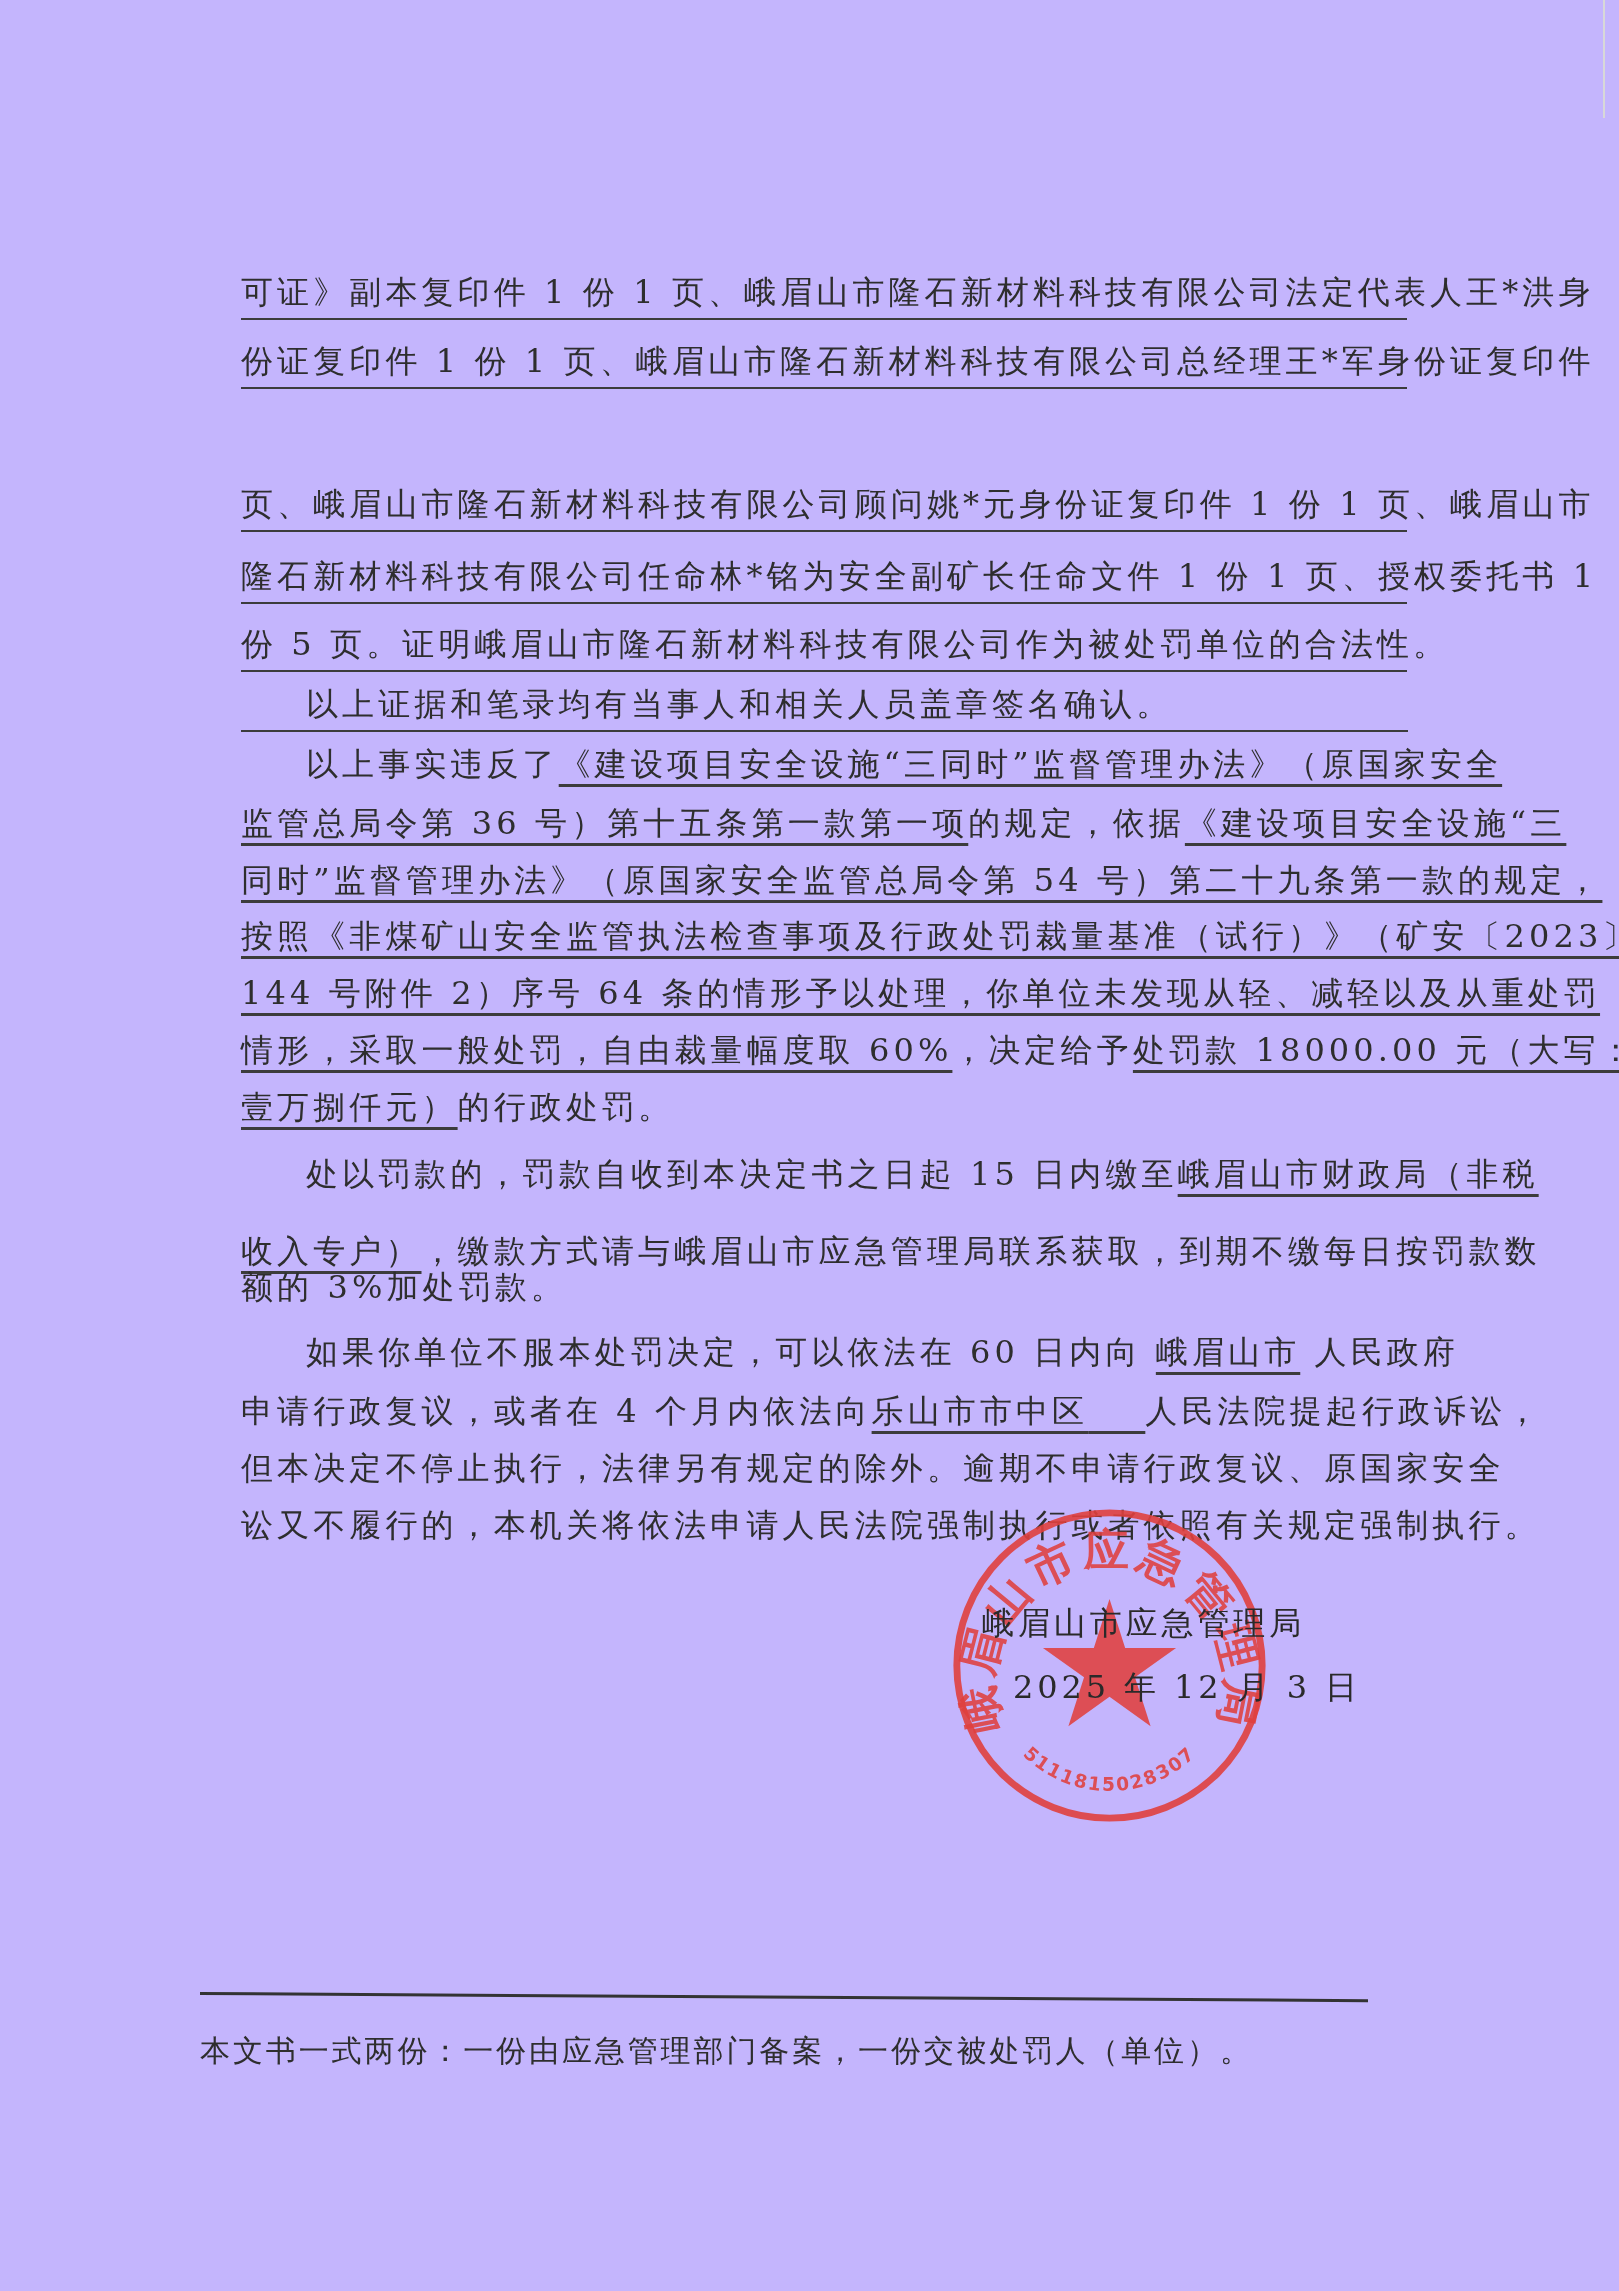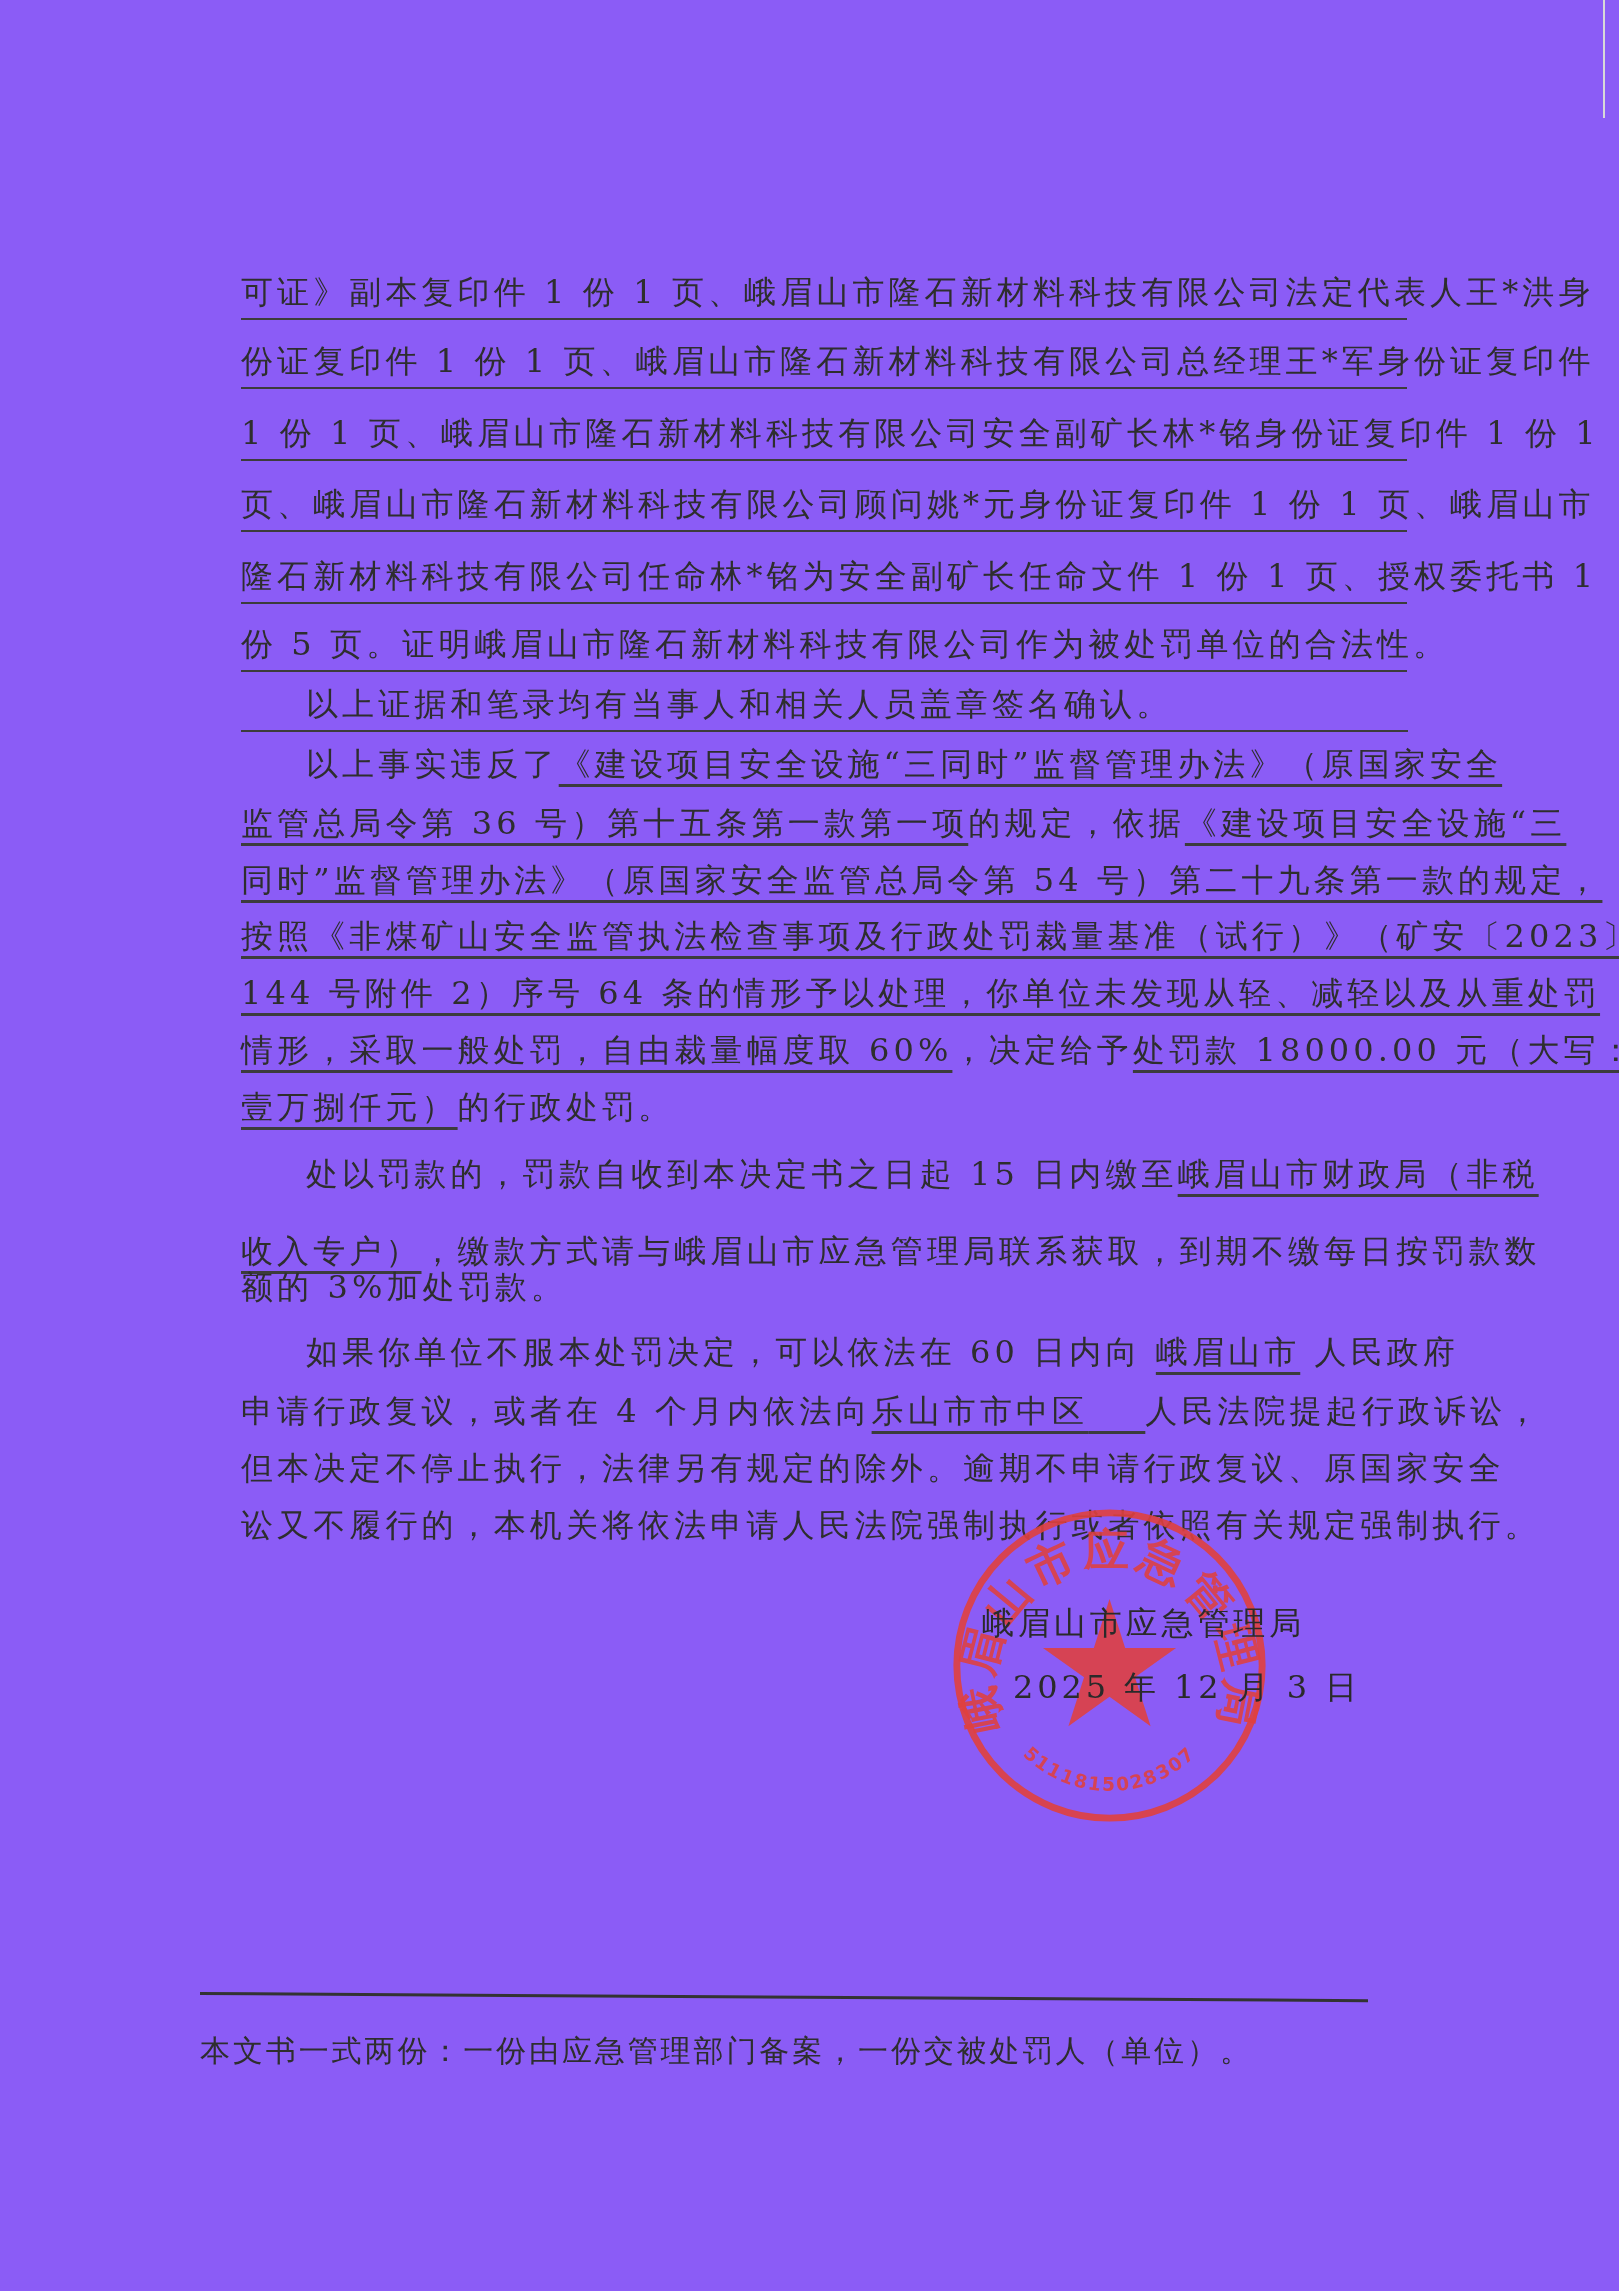--- a/index.html
+++ b/index.html
@@ -12,21 +12,21 @@
       height: 2292px;
       position: relative;
       overflow: hidden;
       font-family: "DejaVu Serif", "Liberation Serif", serif;
       color: #2b2b2b;
     }
     .page {
       position: absolute;
       left: 0; top: 0;
       width: 1619px; height: 2292px;
-      background: #8b5cf6;
+      background: #c4b5fd;
     }
     .line {
       position: absolute;
       left: 241px;
       width: 1166px;
       font-size: 32px;
       line-height: 43px;
       height: 43px;
       white-space: nowrap;
       letter-spacing: 4.1px;
@@ -89,21 +89,20 @@
   </style>
 </head>
 <body>
 
 <div class="page">
 
   <div class="right-edge"></div>
 
   <div class="line ul-full" style="top:271px;">可证》副本复印件 1 份 1 页、峨眉山市隆石新材料科技有限公司法定代表人王*洪身</div>
   <div class="line ul-full" style="top:340px;">份证复印件 1 份 1 页、峨眉山市隆石新材料科技有限公司总经理王*军身份证复印件</div>
-  <div class="line ul-full" style="top:412px;">1 份 1 页、峨眉山市隆石新材料科技有限公司安全副矿长林*铭身份证复印件 1 份 1</div>
   <div class="line ul-full" style="top:483px;">页、峨眉山市隆石新材料科技有限公司顾问姚*元身份证复印件 1 份 1 页、峨眉山市</div>
   <div class="line ul-full" style="top:555px;">隆石新材料科技有限公司任命林*铭为安全副矿长任命文件 1 份 1 页、授权委托书 1</div>
   <div class="line ul-full" style="top:623px;">份 5 页。证明峨眉山市隆石新材料科技有限公司作为被处罚单位的合法性。</div>
 
   <div class="line ul-full indent" style="top:683px; width:1102px;">以上证据和笔录均有当事人和相关人员盖章签名确认。</div>
 
   <div class="line indent" style="top:743px;">
     <span>以上事实违反了</span><span class="u">《建设项目安全设施“三同时”监督管理办法》（原国家安全</span>
   </div>
   <div class="line" style="top:802px;">

